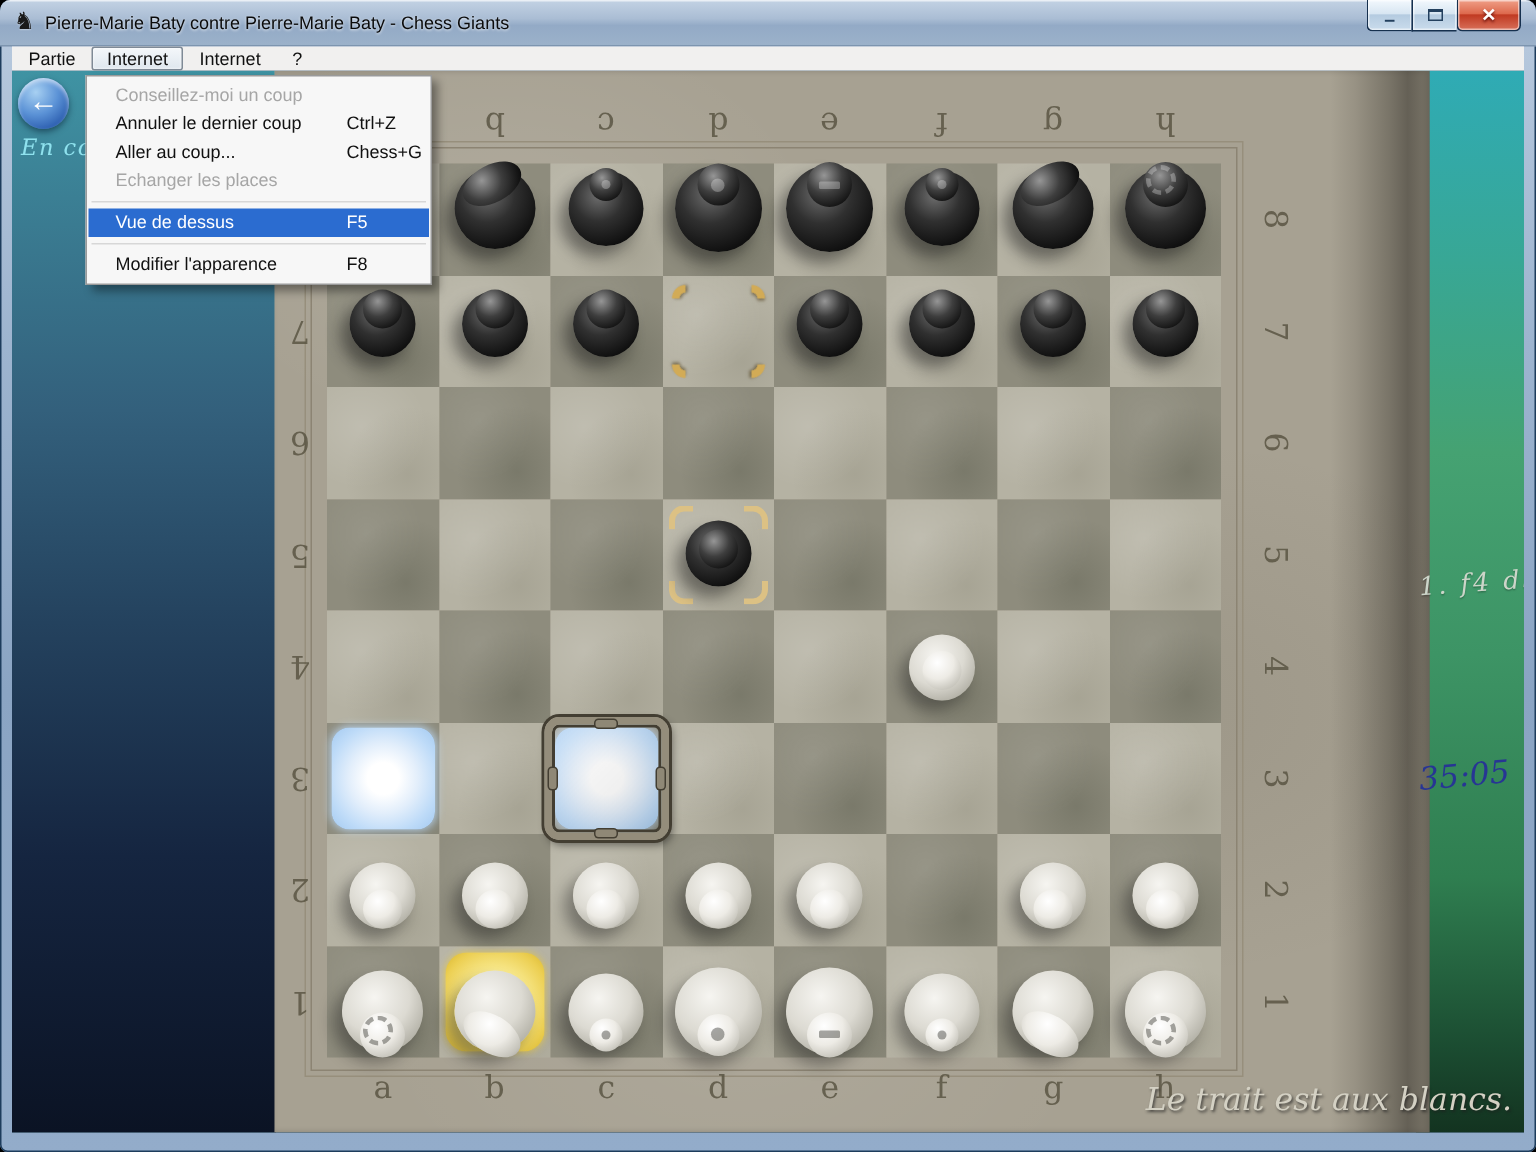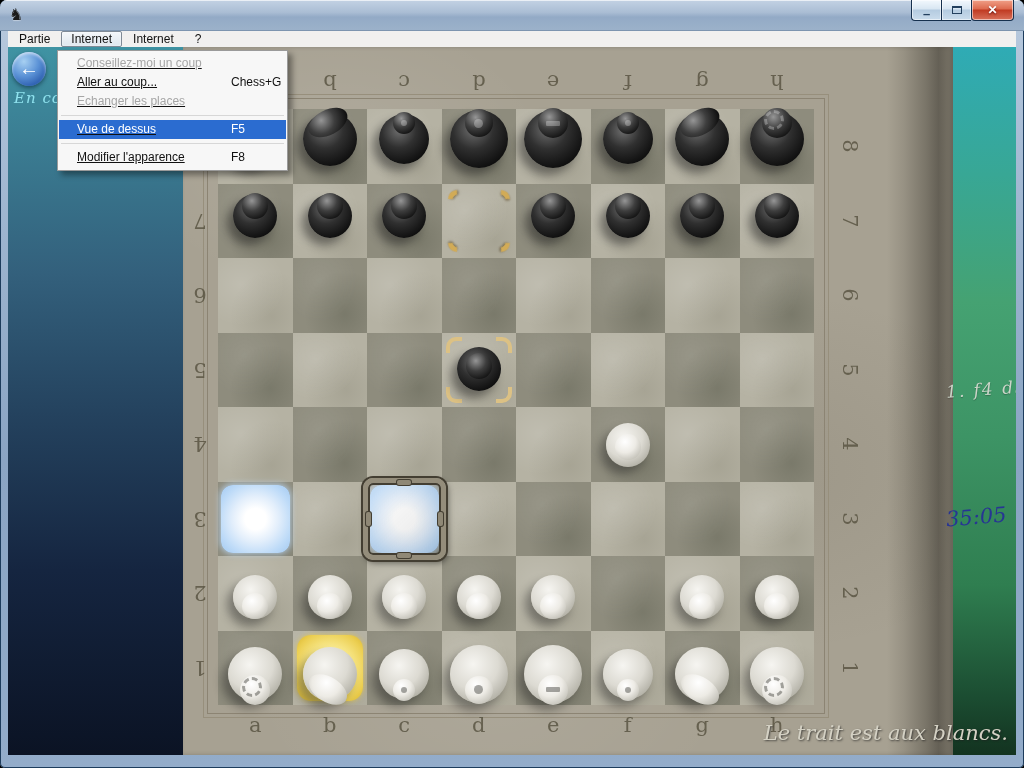--- a/index.html
+++ b/index.html
@@ -99,33 +99,34 @@
     color:#fff;text-align:center;line-height:33px;font-size:20px;font-weight:bold;}
   .encours{position:absolute;left:6px;top:42px;font-size:15px;color:#8fe2ee;letter-spacing:1px;}
   .movelist{position:absolute;left:938px;top:332px;font-size:17px;color:#ccd5c9;letter-spacing:2px;
     transform:rotate(-4deg);text-shadow:0 1px 1px rgba(0,0,0,.25);}
   .clock{position:absolute;left:938px;top:458px;font-size:21px;color:#273594;transform:rotate(-5deg);}
   .trait{position:absolute;right:8px;top:674px;font-size:21px;color:#d4d1c4;
     text-shadow:1px 1px 2px rgba(30,30,30,.7);}
 
   
   .dropdown{position:absolute;left:57px;top:50px;width:231px;background:#f7f7f7;border:1px solid #9a9a9a;
-    box-shadow:4px 4px 6px rgba(0,0,0,.4);padding:3px 1px;z-index:50;font-size:12px;color:#111;text-decoration:underline;}
+    box-shadow:4px 4px 6px rgba(0,0,0,.4);padding:3px 1px;z-index:50;font-size:12px;color:#111;}
   .ditem{position:relative;height:19px;line-height:19px;padding-left:18px;white-space:nowrap;}
   .ditem .sc{position:absolute;left:172px;top:0;}
   .ditem.disabled{color:#a6a6a6;}
   .ditem.selected{background:var(--select-blue);color:#fff;}
   .dsep{height:1px;background:#d7d7d7;margin:4px 2px;}
 </style>
 </head>
 <body>
 
 <div class="win">
   <div class="titlebar">
     <div class="title-icon">♞</div>
+    <div class="title-text">Pierre-Marie Baty contre Pierre-Marie Baty - Chess Giants</div>
     <div class="winbtns">
       <div class="wbtn min">
           <span class="glyph-min">–</span>
         </div>
       <div class="wbtn max">
           <span class="glyph-max"></span>
         </div>
       <div class="wbtn close">
           <span class="glyph-close">✕</span>
         </div>
@@ -405,20 +406,21 @@
       <span>←</span>
     </div>
     <div class="encours script">En cours...</div>
     <div class="movelist script">1. f4 d5</div>
     <div class="clock script">35:05</div>
     <div class="trait script">Le trait est aux blancs.</div>
   </div>
 
   <div class="dropdown" id="dropdown">
       <div class="ditem disabled"><span>Conseillez-moi un coup</span></div>
+      <div class="ditem"><span>Annuler le dernier coup</span><span class="sc">Ctrl+Z</span></div>
       <div class="ditem"><span>Aller au coup...</span><span class="sc">Chess+G</span></div>
       <div class="ditem disabled"><span>Echanger les places</span></div>
       <div class="dsep"></div>
       <div class="ditem selected"><span>Vue de dessus</span><span class="sc">F5</span></div>
       <div class="dsep"></div>
       <div class="ditem"><span>Modifier l'apparence</span><span class="sc">F8</span></div>
     </div>
 </div>
 
 </body></html>

